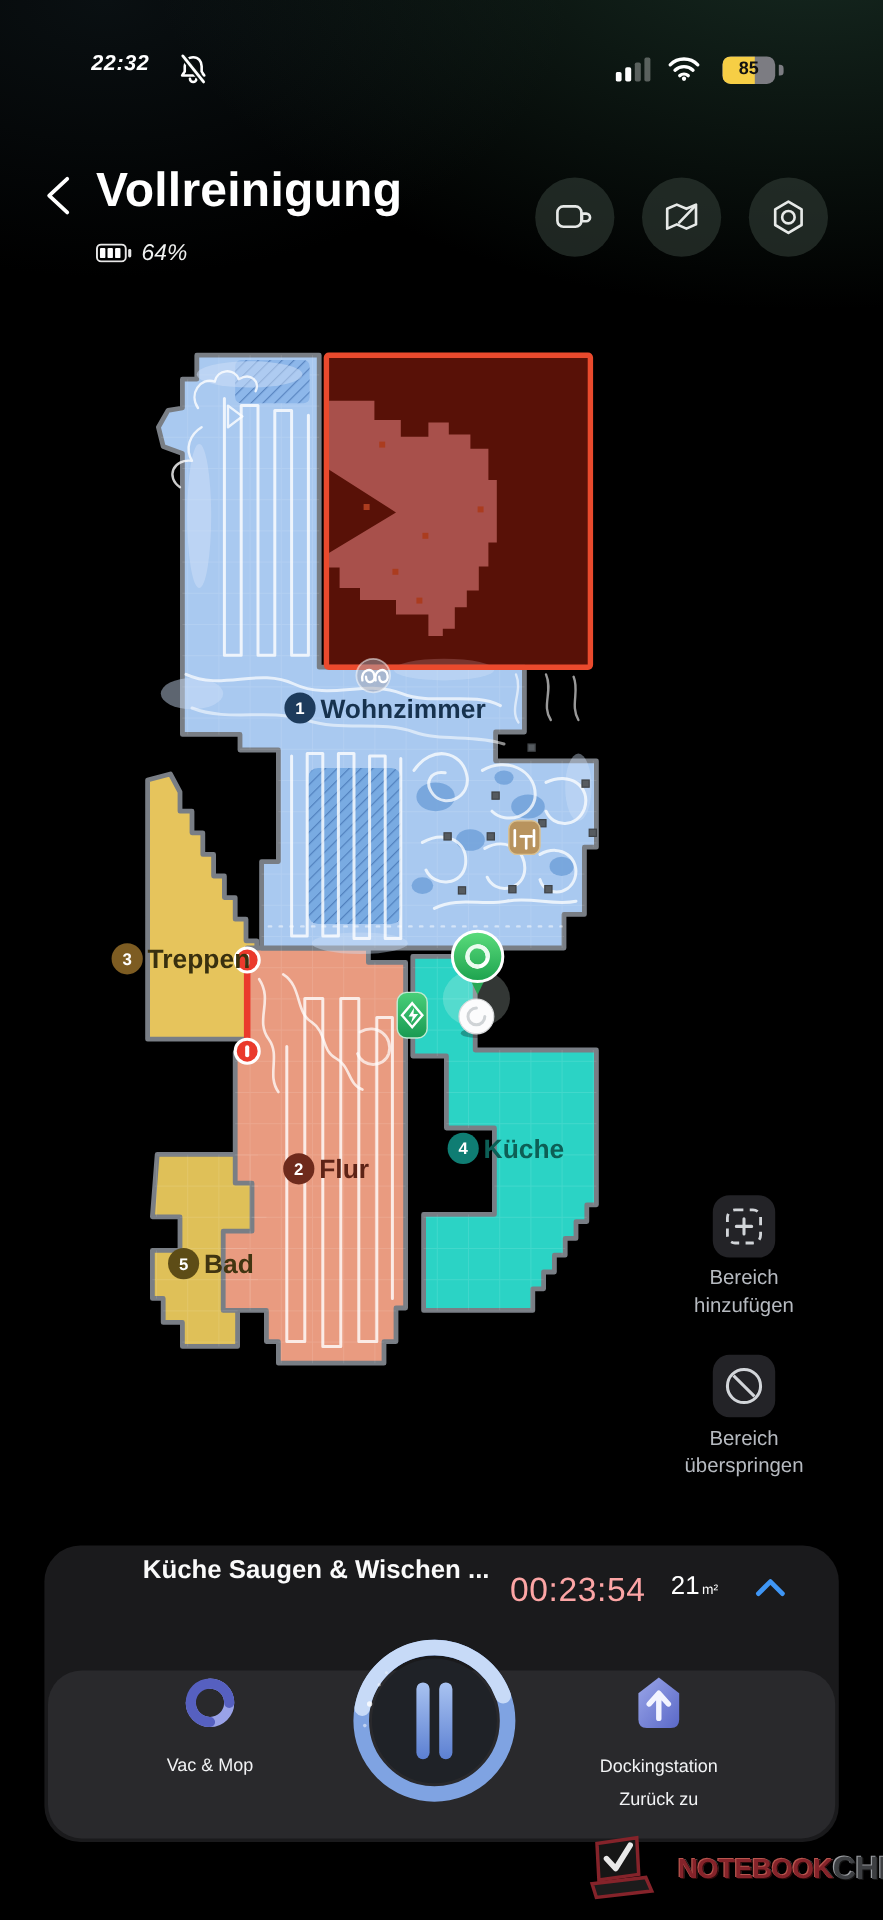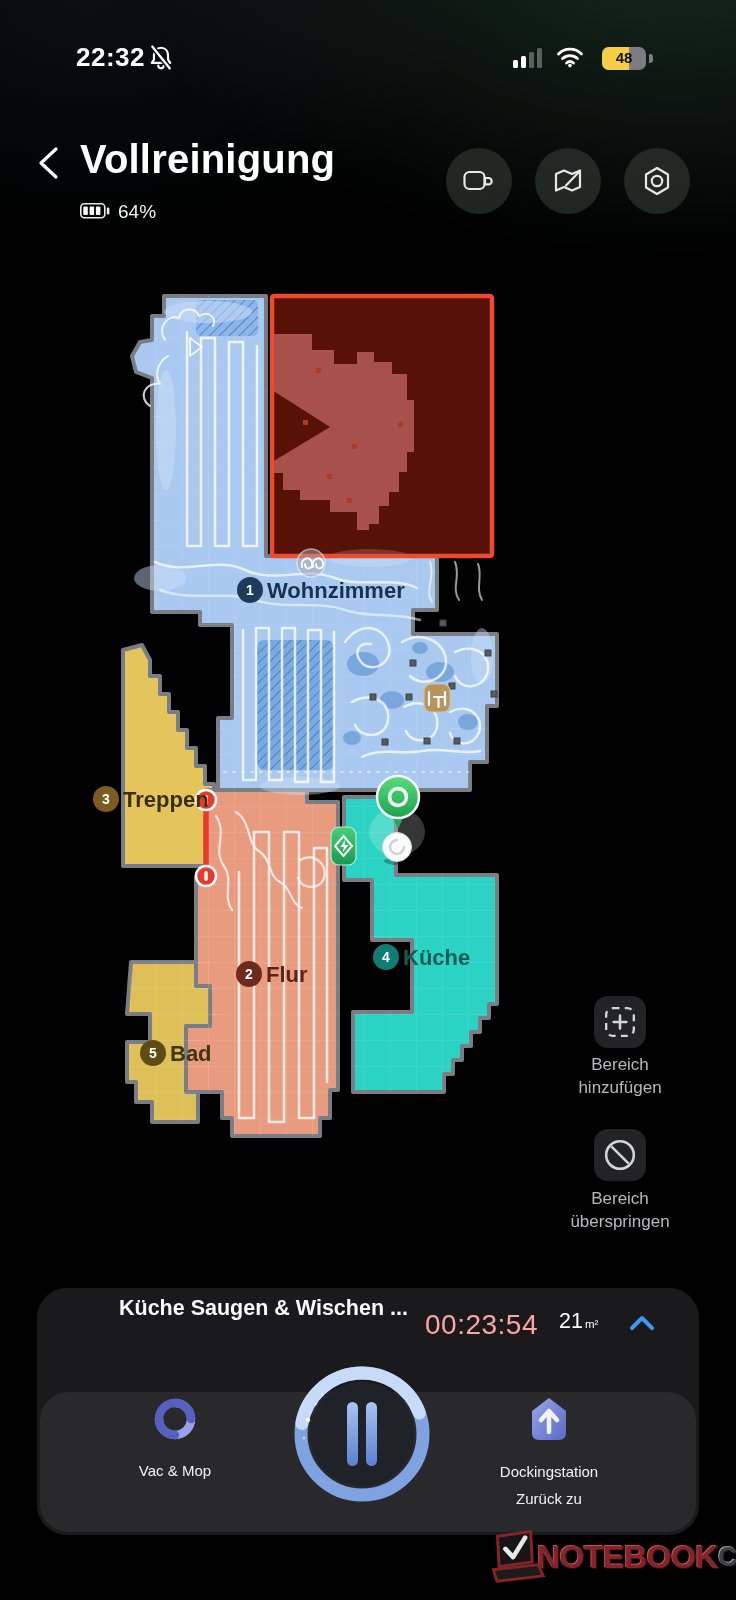--- a/index.html
+++ b/index.html
@@ -4,46 +4,46 @@
 <style>
   html,body{margin:0;padding:0;background:#000;}
   body{font-family:"Liberation Sans", sans-serif; -webkit-font-smoothing:antialiased;}
   .screen{position:relative;width:736px;height:1600px;overflow:hidden;
     background:
       radial-gradient(900px 520px at 92% -4%, rgba(42,78,62,.55), rgba(10,22,17,0) 62%),
       radial-gradient(700px 420px at 12% 0%, rgba(26,42,48,.38), rgba(0,0,0,0) 55%),
       #000;}
   .abs{position:absolute;}
   
-  .time{left:76px;top:42px;font-size:26px;font-weight:700;letter-spacing:.5px;color:#fff;}
+  .time{left:76px;top:42px;font-size:18px;font-weight:700;letter-spacing:.5px;color:#fff;font-style:italic;}
   .batt-body{left:602px;top:47px;width:44px;height:23px;border-radius:7px;background:#7c7c82;overflow:hidden;}
   .batt-fill{position:absolute;left:0;top:0;width:27px;height:23px;background:#f6ce45;}
   .batt-num{position:absolute;left:0;top:2px;width:44px;text-align:center;font-size:15px;font-weight:700;color:#111;}
   .batt-nub{left:649px;top:54px;width:4px;height:9px;border-radius:0 3px 3px 0;background:#7c7c82;}
   
   .title{left:80px;top:137px;font-size:40px;font-weight:700;color:#fff;letter-spacing:.2px;}
-  .hbatt-label{left:118px;top:201px;font-size:19px;color:#f0f2f1;}
+  .hbatt-label{left:118px;top:201px;font-size:19px;color:#f0f2f1;font-style:italic;}
   .circle-btn{top:148px;width:66px;height:66px;border-radius:50%;background:rgba(49,60,54,.62);
     display:flex;align-items:center;justify-content:center;}
   
   .sq-btn{width:52px;height:52px;border-radius:14px;background:#232327;display:flex;align-items:center;justify-content:center;}
   .sq-label{width:136px;text-align:center;font-size:17px;line-height:23px;color:#b6bac0;}
   
   .sheet{left:37px;top:1288px;width:662px;height:247px;border-radius:30px;background:rgba(27,27,29,.97);}
   .sheet-title{left:38px;top:8px;font-size:21.5px;font-weight:700;color:#fafafa;margin-left:44px;}
   .sheet-timer{left:388px;top:21px;font-size:28px;color:#fca5a5;letter-spacing:.5px;}
   .sheet-area{left:522px;top:21px;font-size:21.5px;color:#fff;font-weight:500;}
   .sheet-area .unit{font-size:11.5px;font-weight:400;margin-left:2px;}
   .ctrl-bar{left:40px;top:1392px;width:656px;height:140px;border-radius:28px;background:#29292c;}
   .ctrl-label{color:#f1f2f4;font-size:15px;}
   .pause-wrap{left:292px;top:1364px;width:140px;height:140px;}
   
   .wm{left:487px;top:1528px;display:flex;align-items:center;}
-  .wm-red{font-size:32px;font-weight:800;color:#85232a;letter-spacing:-.5px;
-    text-shadow:-1px -1px 0 #b8554e,1px 1px 0 #2e0b0b,1px 0 0 #4a4a4a;}
+  .wm-red{font-size:23px;font-weight:800;color:#85232a;letter-spacing:-.5px;
+    text-shadow:-1px -1px 0 #b8554e,1px 1px 0 #2e0b0b,1px 0 0 #4a4a4a;margin-left:28px;}
   .wm-gray{font-size:27px;font-weight:800;color:#3d3f42;letter-spacing:-.5px;
     text-shadow:-1px -1px 0 #9a9da1,1px 1px 0 #141414;}
 </style>
 </head>
 <body>
 
 <div class="screen">
 
   <svg class="abs" style="left:0;top:0" width="736" height="1600" viewBox="0 0 736 1600">
     <defs>
@@ -238,21 +238,21 @@
     <rect x="24" y="1" width="5" height="20" rx="1.5" fill="rgba(255,255,255,.32)"></rect>
   </svg>
   <svg class="abs" style="left:556px;top:47px" width="28" height="21" viewBox="0 0 28 21">
     <path d="M2.5,7 a16,16 0 0 1 23,0" fill="none" stroke="#fff" stroke-width="2.8" stroke-linecap="round"></path>
     <path d="M6.5,11.5 a11,11 0 0 1 15,0" fill="none" stroke="#fff" stroke-width="2.8" stroke-linecap="round"></path>
     <path d="M10.5,16 a5.5,5.5 0 0 1 7,0" fill="none" stroke="#fff" stroke-width="2.8" stroke-linecap="round"></path>
     <circle cx="14" cy="18.6" r="1.8" fill="#fff"></circle>
   </svg>
   <div class="abs batt-body">
     <div class="batt-fill"></div>
-    <div class="batt-num">48</div>
+    <div class="batt-num">85</div>
   </div>
   <div class="abs batt-nub"></div>
 
   <svg class="abs" style="left:36px;top:146px" width="26" height="34" viewBox="0 0 26 34">
     <polyline points="20,3 5,17 20,31" fill="none" stroke="#fff" stroke-width="3.2" stroke-linecap="round" stroke-linejoin="round"></polyline>
   </svg>
   <div class="abs title">Vollreinigung</div>
   <svg class="abs" style="left:80px;top:203px" width="30" height="16" viewBox="0 0 30 16">
     <rect x="0.8" y="0.8" width="24" height="14" rx="3.5" fill="none" stroke="#e8e8e8" stroke-width="1.6"></rect>
     <rect x="26.8" y="4.5" width="2.6" height="7" rx="1.2" fill="#e8e8e8"></rect>

